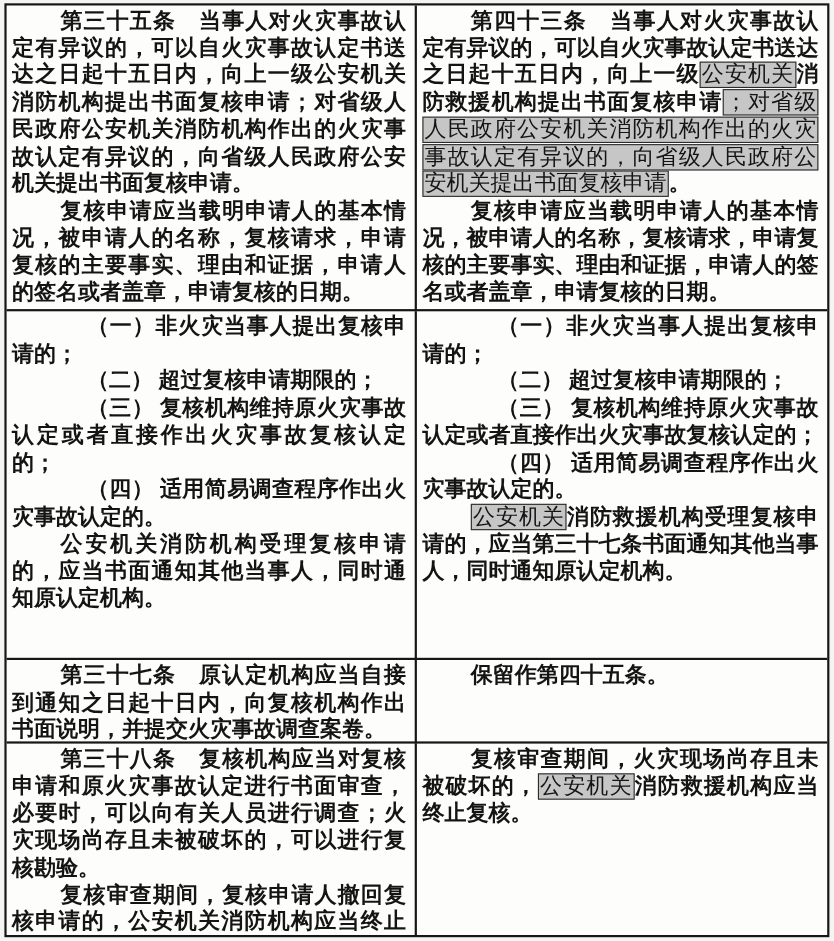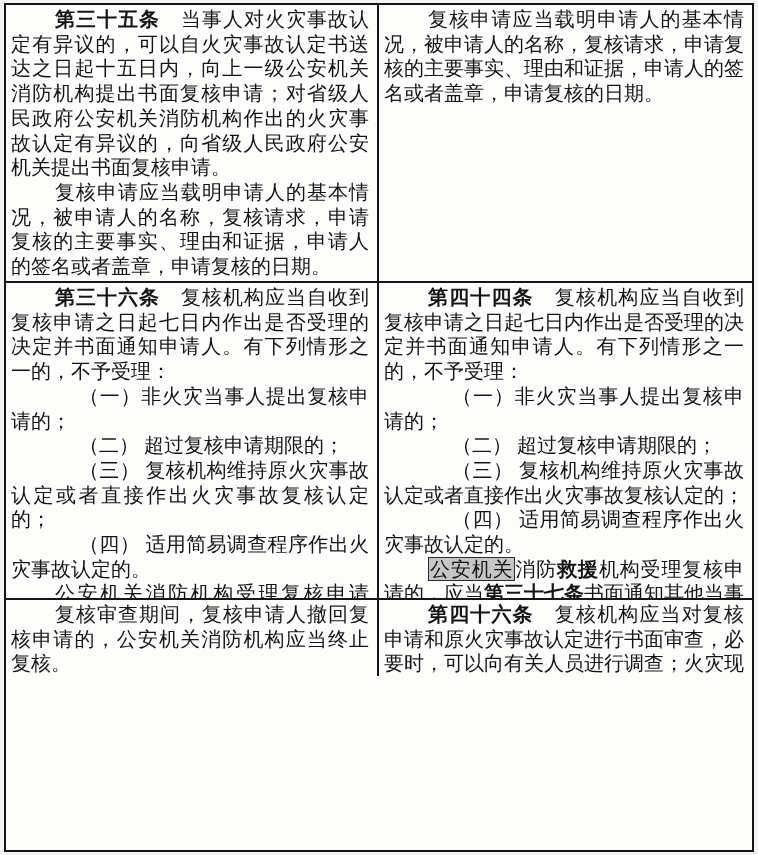--- a/index.html
+++ b/index.html
@@ -25,57 +25,62 @@
     line-height:24.7px;
     text-align:justify;
     color:var(--ink,#141414);
     letter-spacing:0;
   }
   .col-left{border-right:2px solid var(--line,#161616);}
   .row-border{border-bottom:2px solid var(--line,#161616);}
   .cell p{margin:0;}
   .para{text-indent:2.2em;}
   .item{text-indent:3.4em;}
-  .seg-normal{font-weight:400;}
+  .seg-normal{font-weight:700;}
   .seg-bold{font-weight:700;}
   .seg-hl{
     background:var(--hl,#c6c6c6);
     border:1px solid #2b2b2b;
     -webkit-box-decoration-break:clone;
     box-decoration-break:clone;
     padding:0 1px;
   }
 </style>
 </head>
 <body>
 
 <div class="doc-table">
     <div class="cell col-left row-border">
       <p class="para"><span class="seg-bold">第三十五条</span><span class="seg-normal">　当事人对火灾事故认定有异议的，可以自火灾事故认定书送达之日起十五日内，向上一级公安机关消防机构提出书面复核申请；对省级人民政府公安机关消防机构作出的火灾事故认定有异议的，向省级人民政府公安机关提出书面复核申请。</span></p>
       <p class="para"><span class="seg-normal">复核申请应当载明申请人的基本情况，被申请人的名称，复核请求，申请复核的主要事实、理由和证据，申请人的签名或者盖章，申请复核的日期。</span></p>
     </div>
     <div class="cell row-border">
+      <p class="para"><span class="seg-bold">第四十三条</span><span class="seg-normal">　当事人对火灾事故认定有异议的，可以自火灾事故认定书送达之日起十五日内，向上一级</span><span class="seg-hl">公安机关</span><span class="seg-normal">消防</span><span class="seg-bold">救援</span><span class="seg-normal">机构提出书面复核申请</span><span class="seg-hl">；对省级人民政府公安机关消防机构作出的火灾事故认定有异议的，向省级人民政府公安机关提出书面复核申请</span><span class="seg-normal">。</span></p>
       <p class="para"><span class="seg-normal">复核申请应当载明申请人的基本情况，被申请人的名称，复核请求，申请复核的主要事实、理由和证据，申请人的签名或者盖章，申请复核的日期。</span></p>
     </div>
     <div class="cell col-left row-border">
-      <p class="para"><span class="seg-bold">第三十六条</span><span class="seg-normal">　复核机构应当自收到复核申请之日起七日内作出是否受理的决定并书面通知申请人。有下列情形之一的，不予受理：</span></p>
       <p class="item"><span class="seg-normal">（一）非火灾当事人提出复核申请的；</span></p>
       <p class="item"><span class="seg-normal">（二） 超过复核申请期限的；</span></p>
       <p class="item"><span class="seg-normal">（三） 复核机构维持原火灾事故认定或者直接作出火灾事故复核认定的；</span></p>
       <p class="item"><span class="seg-normal">（四） 适用简易调查程序作出火灾事故认定的。</span></p>
       <p class="para"><span class="seg-normal">公安机关消防机构受理复核申请的，应当书面通知其他当事人，同时通知原认定机构。</span></p>
     </div>
     <div class="cell row-border">
-      <p class="para"><span class="seg-bold">第四十四条</span><span class="seg-normal">　复核机构应当自收到复核申请之日起七日内作出是否受理的决定并书面通知申请人。有下列情形之一的，不予受理：</span></p>
       <p class="item"><span class="seg-normal">（一）非火灾当事人提出复核申请的；</span></p>
       <p class="item"><span class="seg-normal">（二） 超过复核申请期限的；</span></p>
       <p class="item"><span class="seg-normal">（三） 复核机构维持原火灾事故认定或者直接作出火灾事故复核认定的；</span></p>
       <p class="item"><span class="seg-normal">（四） 适用简易调查程序作出火灾事故认定的。</span></p>
       <p class="para"><span class="seg-hl">公安机关</span><span class="seg-normal">消防</span><span class="seg-bold">救援</span><span class="seg-normal">机构受理复核申请的，应当</span><span class="seg-bold">第三十七条</span><span class="seg-normal">书面通知其他当事人，同时通知原认定机构。</span></p>
     </div>
+    <div class="cell col-left row-border">
+      <p class="para"><span class="seg-bold">第三十七条</span><span class="seg-normal">　原认定机构应当自接到通知之日起十日内，向复核机构作出书面说明，并提交火灾事故调查案卷。</span></p>
+    </div>
+    <div class="cell row-border">
+      <p class="para"><span class="seg-bold">保留作第四十五条。</span></p>
+    </div>
     <div class="cell col-left">
+      <p class="para"><span class="seg-bold">第三十八条</span><span class="seg-normal">　复核机构应当对复核申请和原火灾事故认定进行书面审查，必要时，可以向有关人员进行调查；火灾现场尚存且未被破坏的，可以进行复核勘验。</span></p>
       <p class="para"><span class="seg-normal">复核审查期间，复核申请人撤回复核申请的，公安机关消防机构应当终止复核。</span></p>
     </div>
     <div class="cell">
-      <p class="para"><span class="seg-bold">第四十六条</span><span class="seg-normal">　复核机构应当对复核申请和原火灾事故认定进行书面审查，必要时，可以向有关人员进行调查；火灾现场尚存且未被破坏的，可以进行复核勘验。</span></p>
       <p class="para"><span class="seg-normal">复核审查期间，火灾现场尚存且未被破坏的，</span><span class="seg-hl">公安机关</span><span class="seg-normal">消防</span><span class="seg-bold">救援</span><span class="seg-normal">机构应当终止复核。</span></p>
     </div>
   </div>
 
 </body></html>

